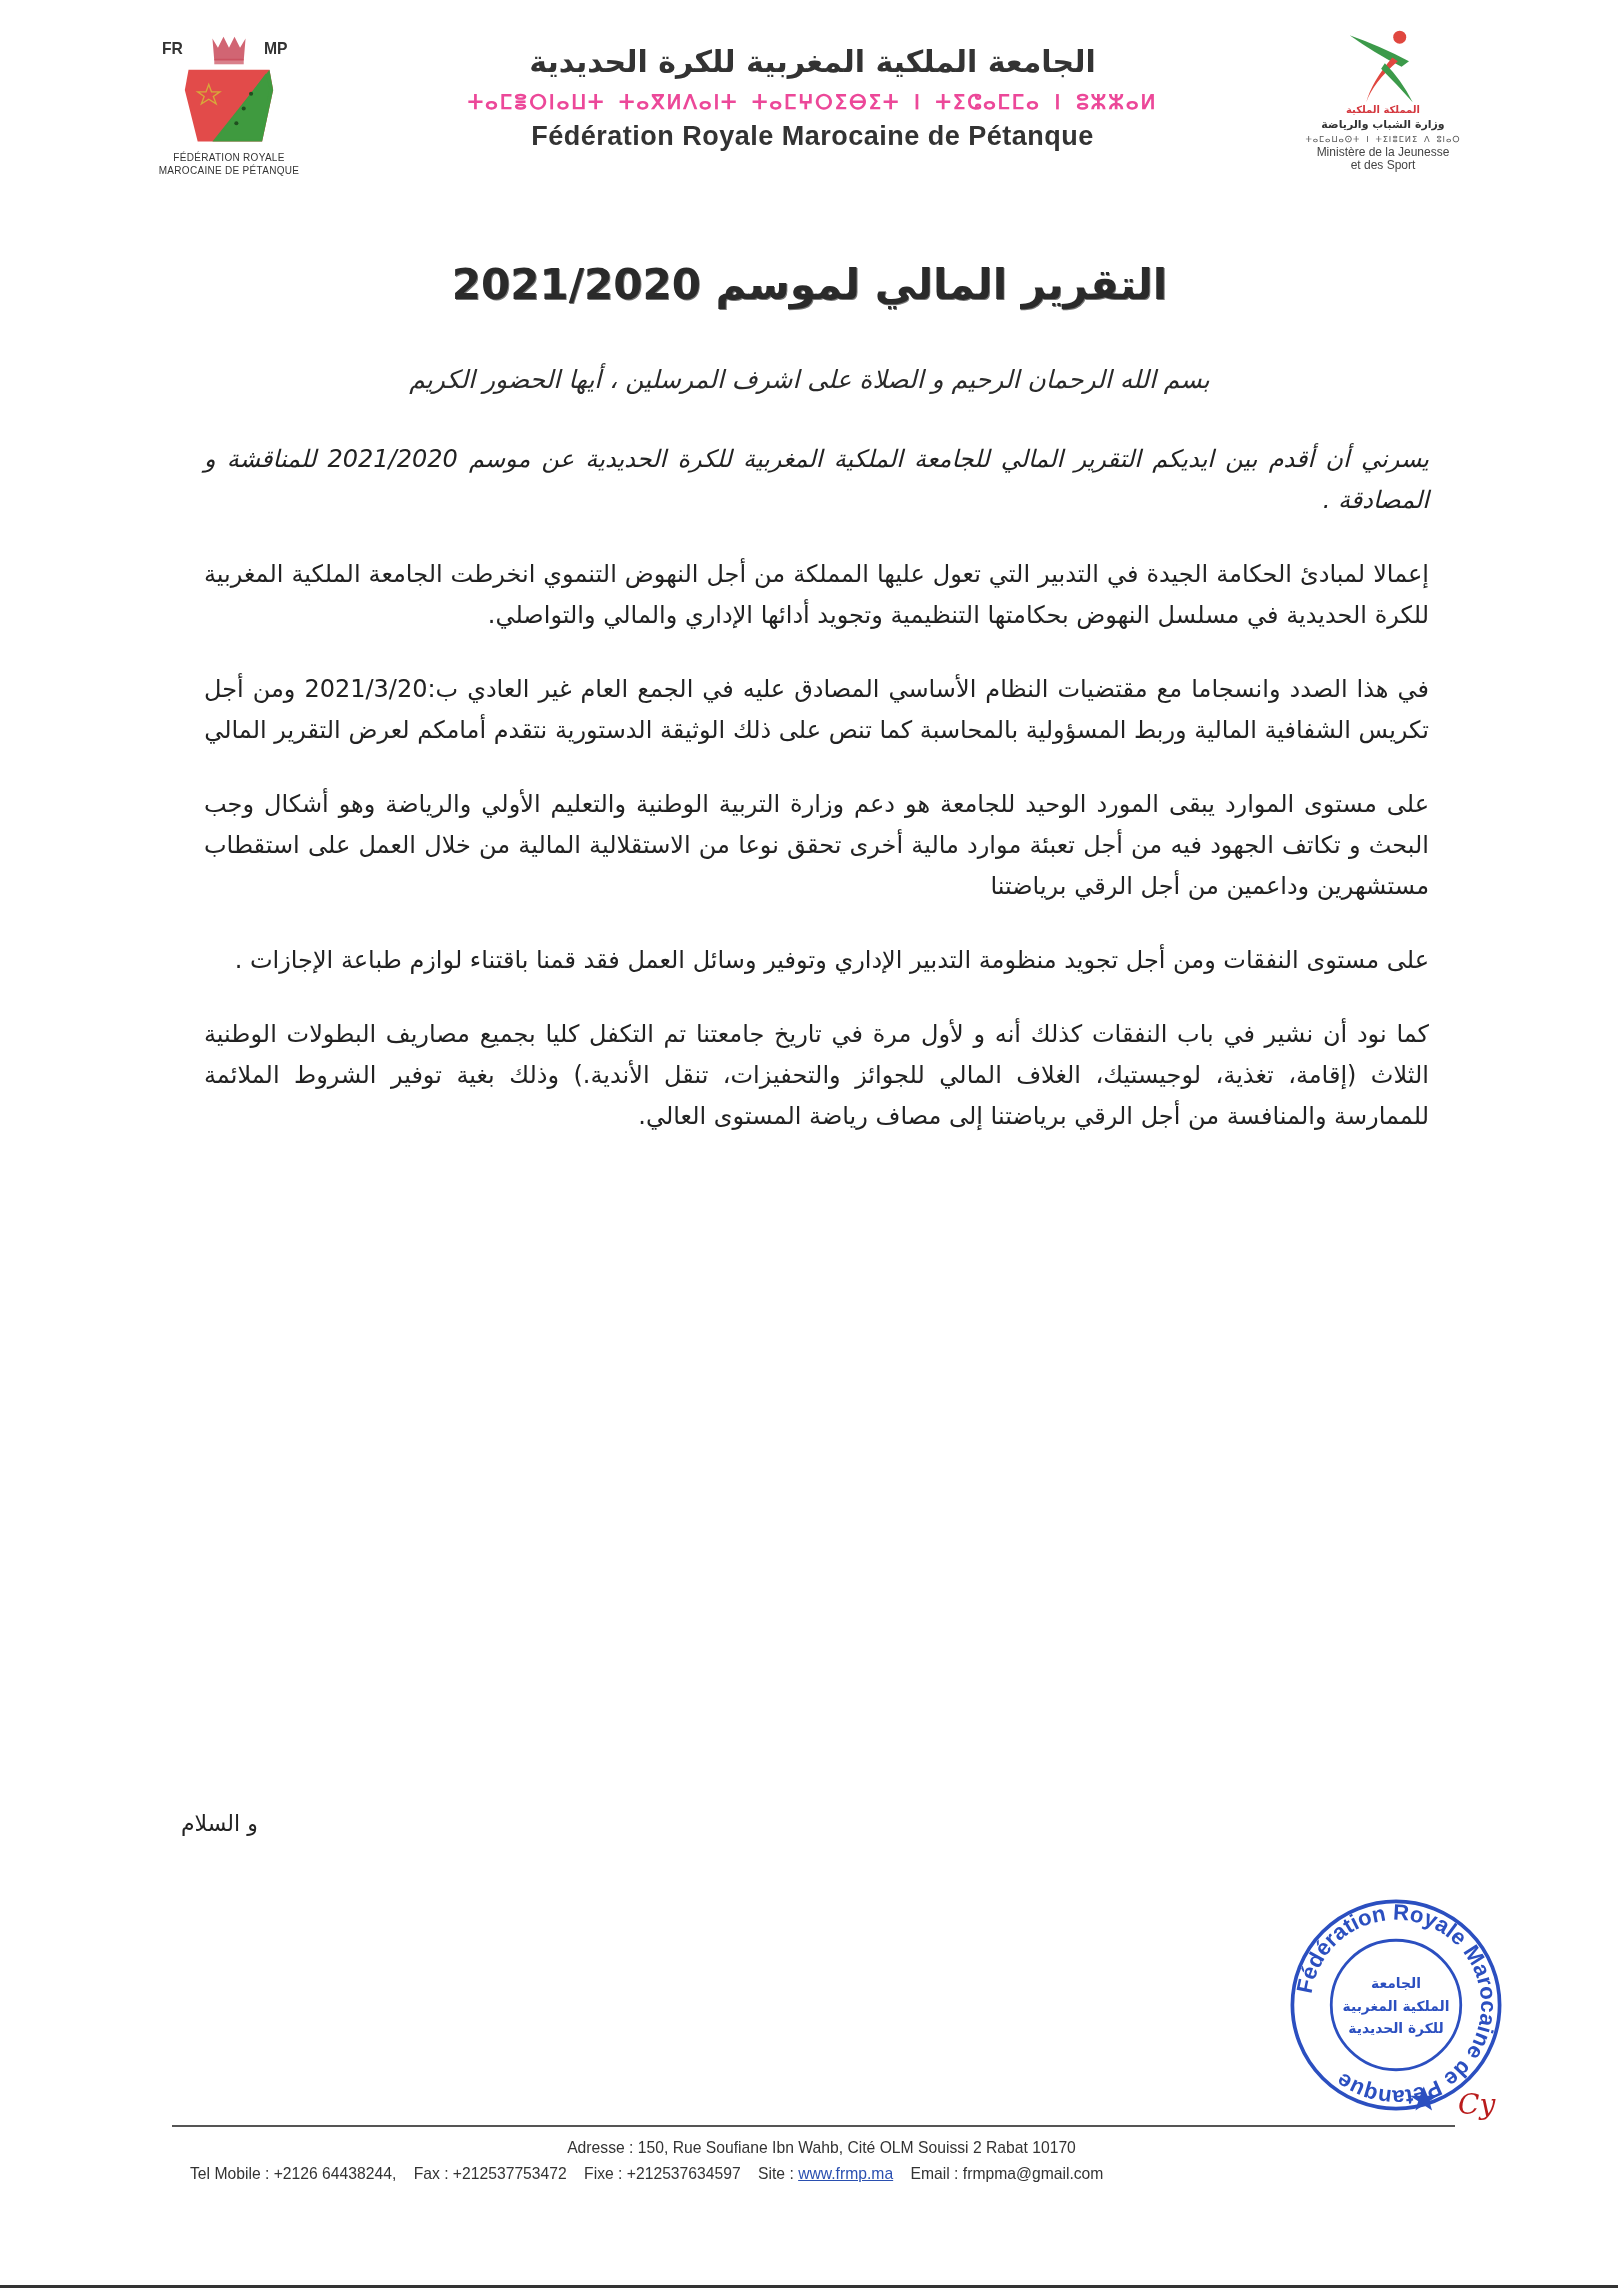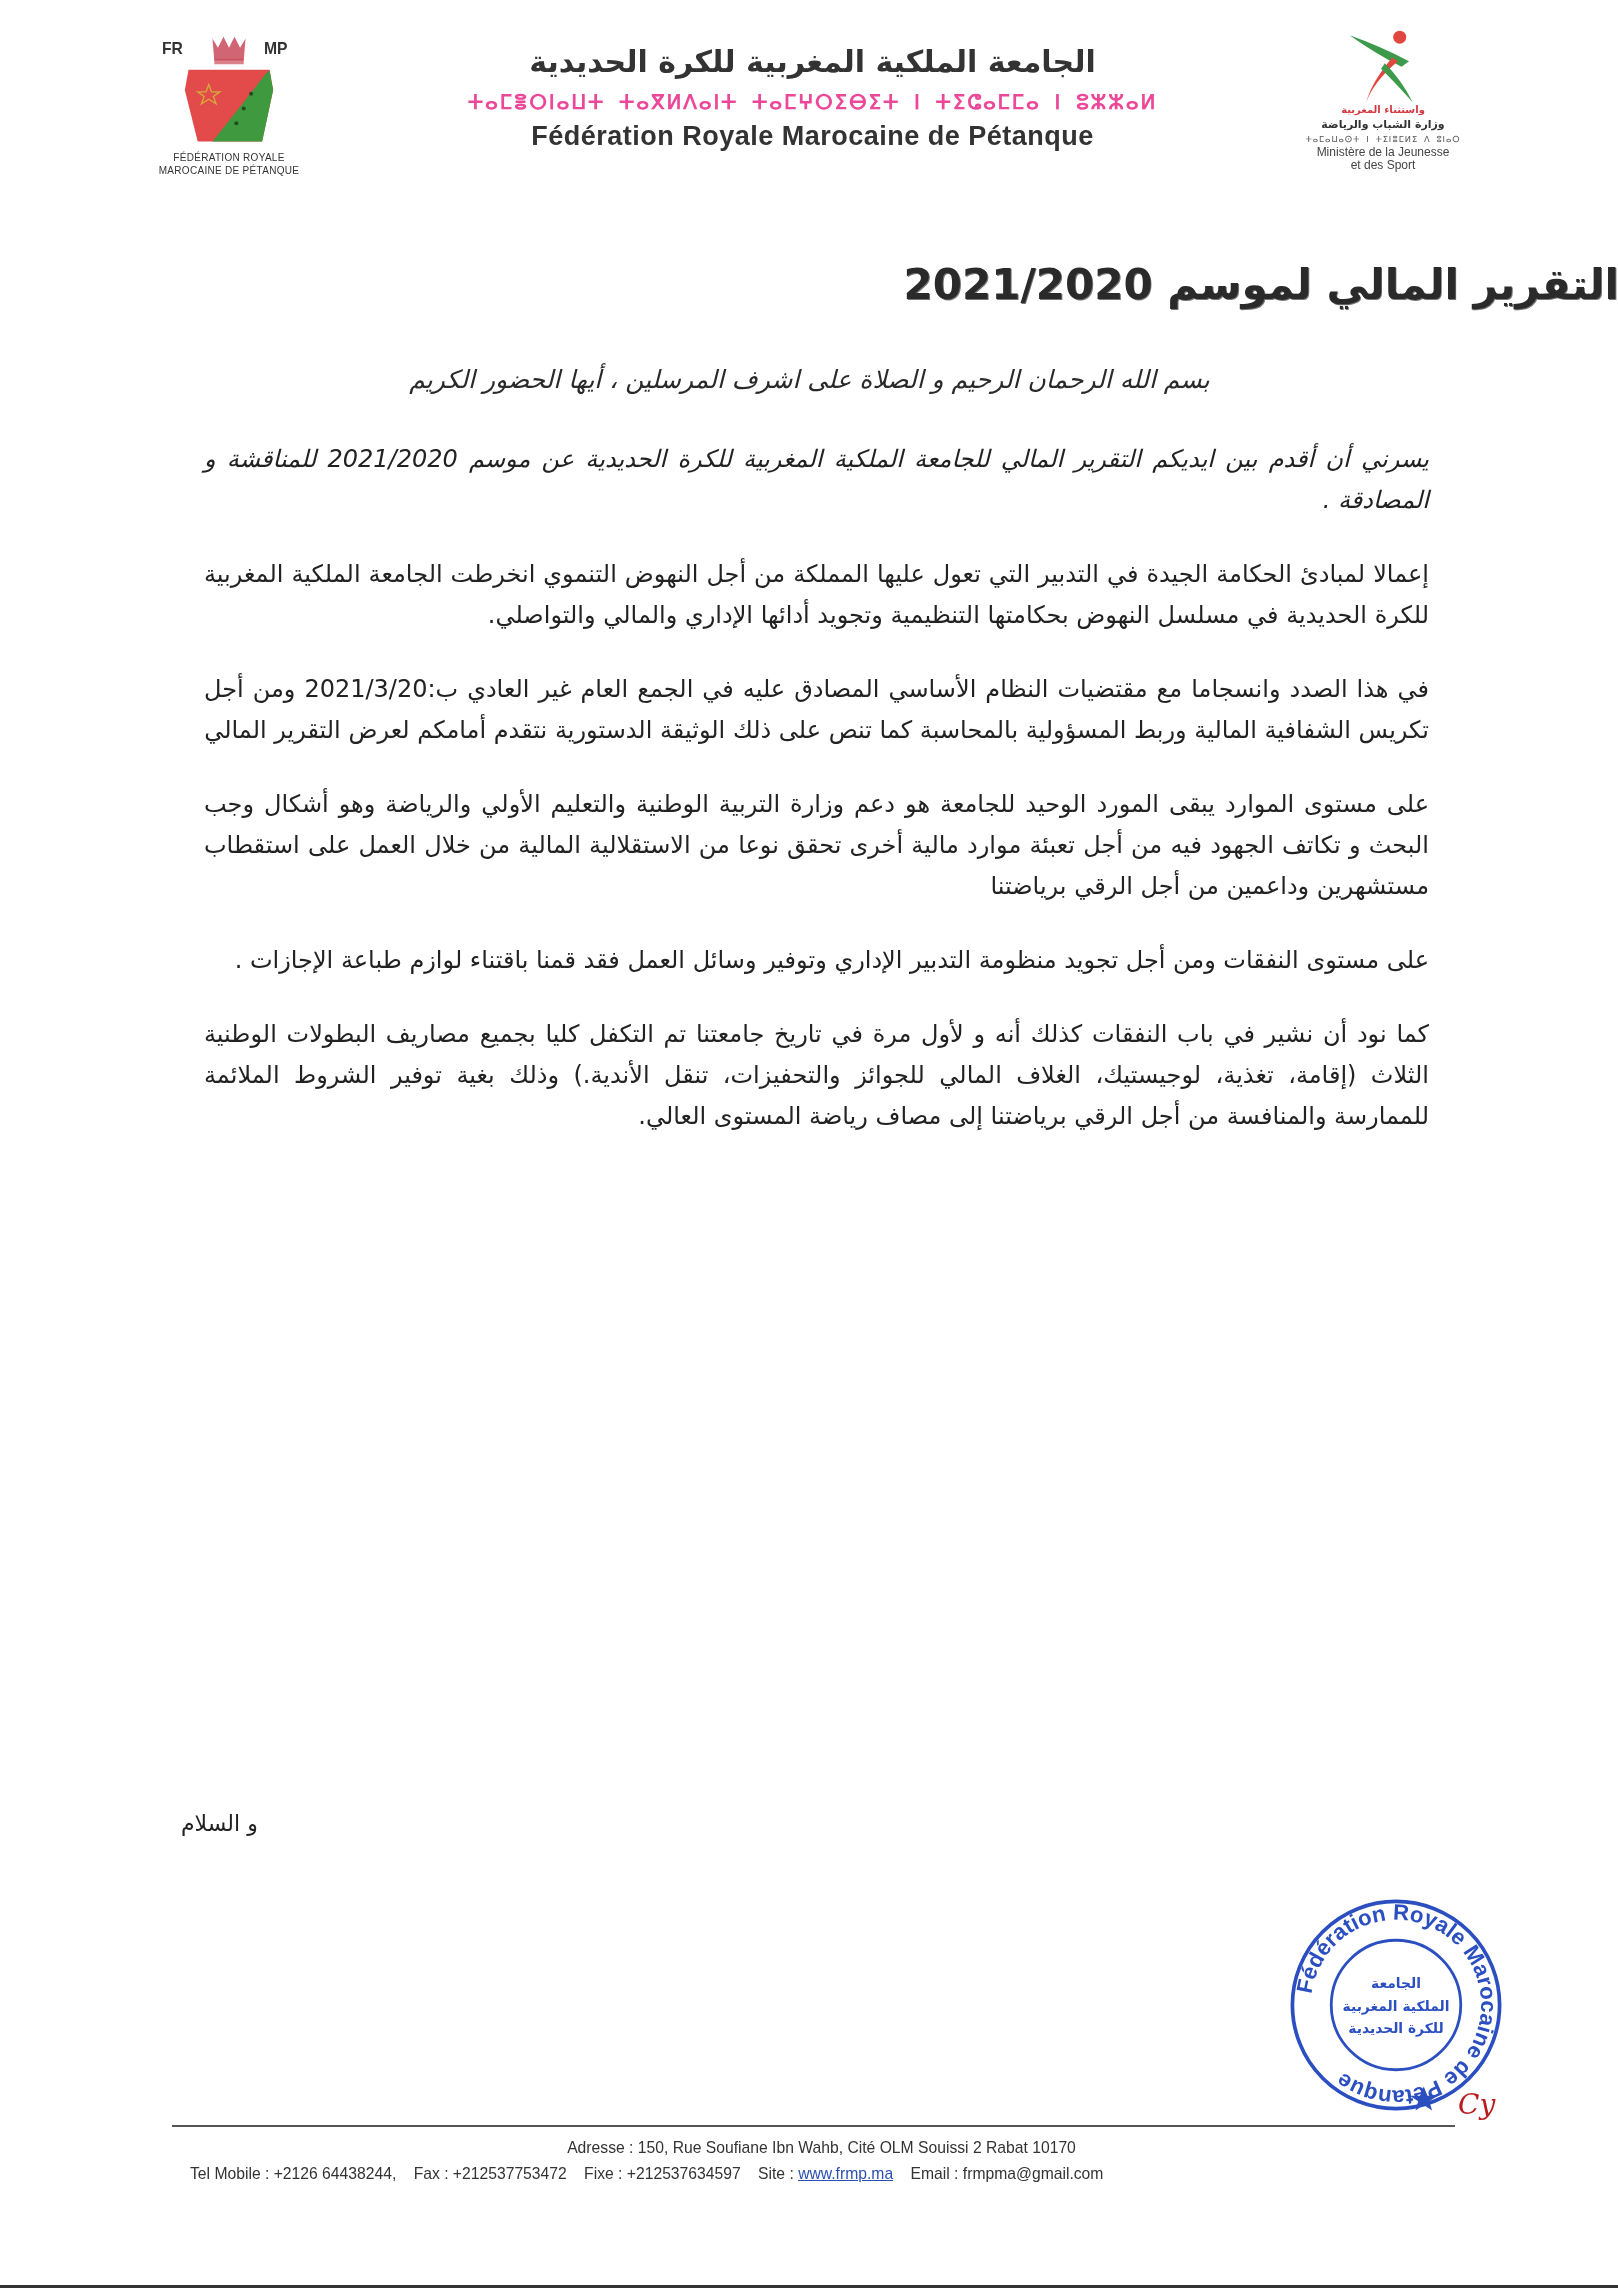--- a/index.html
+++ b/index.html
@@ -19,21 +19,21 @@
   .header-fr { font-family:"Liberation Sans", sans-serif; font-weight:bold; font-size:27px; color:#333; line-height:35px; letter-spacing:0.5px; }
 
   .logo-right { position:absolute; left:1272px; top:26px; width:222px; height:157px; text-align:center; }
   .logo-right svg { position:absolute; left:72px; top:0; }
   .logo-right .kingdom { position:absolute; top:78px; left:0; width:222px; font-size:10px; color:#d4383f; direction:rtl; font-weight:bold; }
   .logo-right .ministry-ar { position:absolute; top:92px; left:0; width:222px; font-size:11px; color:#333; direction:rtl; font-weight:bold; }
   .logo-right .ministry-tif { position:absolute; top:108px; left:0; width:222px; font-size:8.3px; color:#555; letter-spacing:0.9px; font-family:"DejaVu Sans Mono", monospace; }
   .logo-right .ministry-fr { position:absolute; top:120px; left:0; width:222px; font-family:"Liberation Sans", sans-serif; font-size:12px; color:#444; line-height:13px; }
 
   
-  .title { position:absolute; left:0; top:260px; width:1619px; font-weight:bold; font-size:42px; color:#2a2a2a; direction:rtl; font-family:"DejaVu Sans", sans-serif; text-shadow:0.9px 0.9px 0 #777; }
+  .title { position:absolute; left:0; top:260px; width:1619px; text-align:center; font-weight:bold; font-size:42px; color:#2a2a2a; direction:rtl; font-family:"DejaVu Sans", sans-serif; text-shadow:0.9px 0.9px 0 #777; }
   .opening { position:absolute; left:0; top:365px; width:1619px; text-align:center; font-style:italic; font-size:25px; color:#2a2a2a; direction:rtl; font-family:"DejaVu Sans", sans-serif; }
 
   
   .body { position:absolute; left:192px; top:439px; width:1237px; direction:rtl; }
   .para { font-family:"DejaVu Sans", sans-serif; font-size:24px; line-height:41px; text-align:justify; text-align-last:right; margin:0 0 33px 12px; color:#222; }
   .para.intro { font-style:italic; }
 
   .closing { position:absolute; right:1357px; top:1811px; direction:rtl; font-size:22px; color:#222; white-space:nowrap; }
   .closing { left:181px; right:auto; }
 
@@ -87,21 +87,21 @@
   <div class="header-fr">Fédération Royale Marocaine de Pétanque</div>
 </div>
 
 <div class="logo-right">
   <svg width="78" height="78" viewBox="0 0 84 84">
     <circle cx="60" cy="12" r="7" fill="#e0473f"></circle>
     <path d="M6,10 Q40,22 70,38 L62,44 Q34,30 6,10 Z" fill="#3c9a4a"></path>
     <path d="M58,38 Q32,60 24,82 Q30,60 52,34 Z" fill="#e0473f"></path>
     <path d="M44,40 Q62,58 74,82 Q58,64 40,46 Z" fill="#3c9a4a"></path>
   </svg>
-  <div class="kingdom">واستثناء المغربية</div>
+  <div class="kingdom">المملكة الملكية</div>
   <div class="ministry-ar">وزارة الشباب والرياضة</div>
   <div class="ministry-tif">ⵜⴰⵎⴰⵡⴰⵙⵜ ⵏ ⵜⵉⵏⴻⵎⵍⵉ ⴷ ⵓⵏⴰⵔ</div>
   <div class="ministry-fr">
     <div>Ministère de la Jeunesse</div>
     <div>et des Sport</div>
   </div>
 </div>
 
 <div class="title">التقرير المالي لموسم 2021/2020</div>
 <div class="opening">بسم الله الرحمان الرحيم و الصلاة على اشرف المرسلين ، أيها الحضور الكريم</div>

